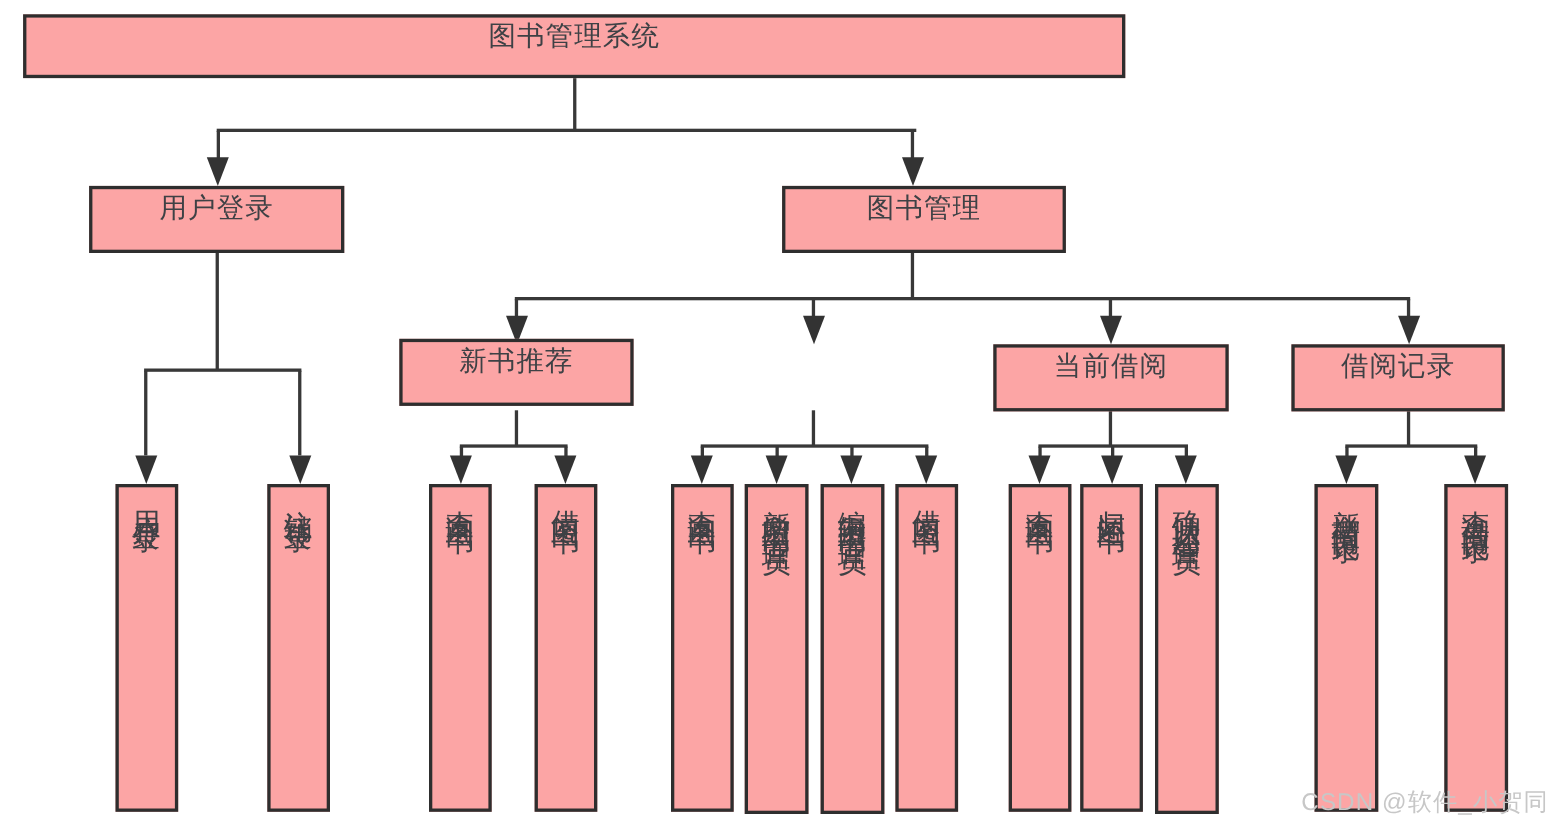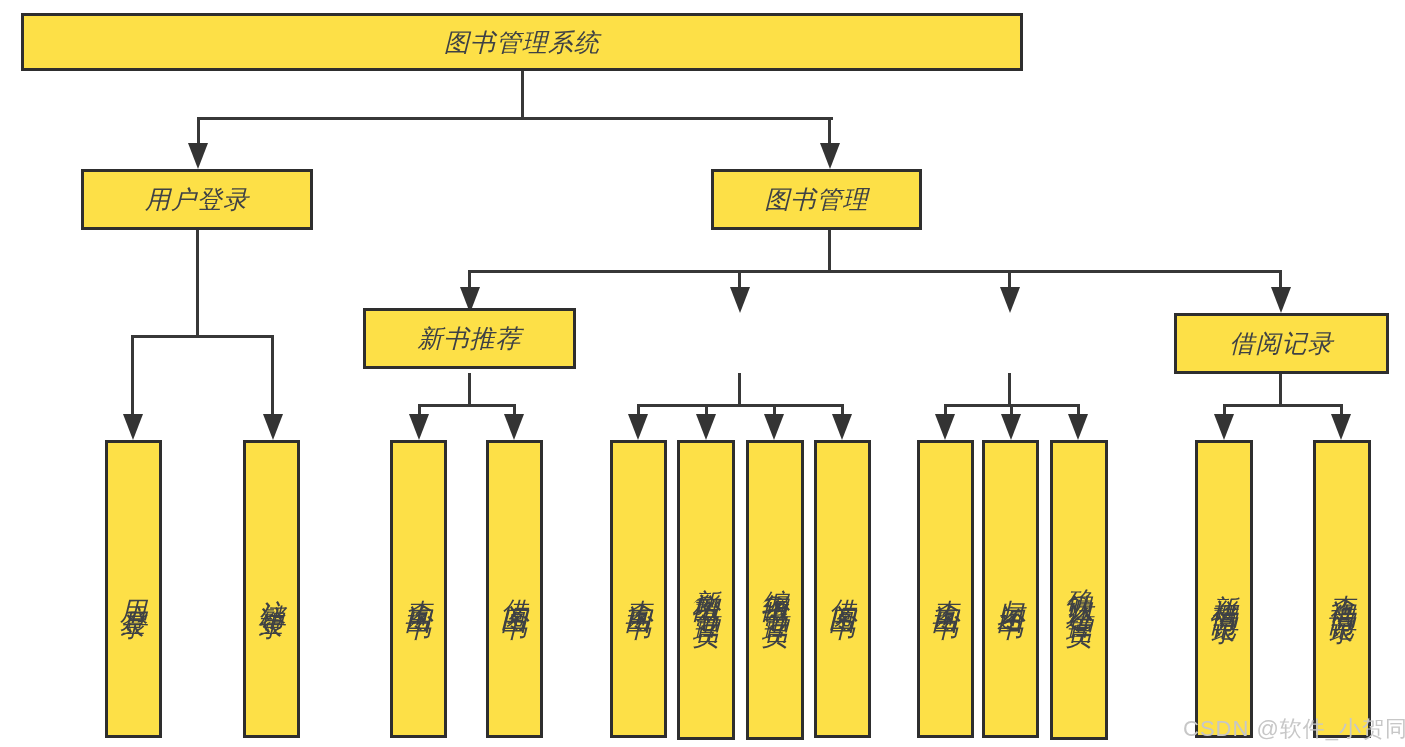--- a/index.html
+++ b/index.html
@@ -1,22 +1,22 @@
 <!DOCTYPE html>
 <html><head>
 <meta charset="utf-8">
 <style>
   html,body{margin:0;padding:0;background:#ffffff;}
   .canvas{
     position:relative;width:1405px;height:747px;background:#ffffff;
     font-family:"Liberation Sans","DejaVu Sans",sans-serif;color:#3e4145;overflow:hidden;
   }
   .box{
-    position:absolute;background:#fde047;border:3px solid #2e2e2e;box-sizing:border-box;
-    display:flex;align-items:center;justify-content:center;z-index:2;font-style:italic;
+    position:absolute;background:#fca5a5;border:3px solid #2e2e2e;box-sizing:border-box;
+    display:flex;align-items:flex-start;justify-content:center;z-index:2;
   }
   .box.h span{font-size:25px;letter-spacing:1px;white-space:nowrap;}
   .box.v span{
     writing-mode:vertical-rl;text-orientation:mixed;
     font-size:26px;letter-spacing:5px;line-height:1;white-space:nowrap;
   }
   .line{position:absolute;background:#383838;z-index:1;}
   .arr{
     position:absolute;width:0;height:0;z-index:1;
     border-left:10px solid transparent;border-right:10px solid transparent;
@@ -39,21 +39,21 @@
   <div class="line" style="left:521px;top:71px;width:3px;height:48px"></div>
   <div class="line" style="left:197px;top:117px;width:636px;height:3px"></div>
   <div class="line" style="left:197px;top:119px;width:3px;height:25px"></div>
   <div class="line" style="left:828px;top:119px;width:3px;height:25px"></div>
   <div class="arr" style="left:188px;top:143px"></div>
   <div class="arr" style="left:820px;top:143px"></div>
 
   <div class="box h" style="left:81px;top:169px;width:232px;height:61px">
     <span>用户登录</span>
   </div>
-  <div class="box h" style="left:711px;top:169px;width:211px;height:61px">
+  <div class="box h" style="left:711px;top:169px;width:258px;height:61px">
     <span>图书管理</span>
   </div>
 
   <div class="line" style="left:196px;top:230px;width:3px;height:107px"></div>
   <div class="line" style="left:131px;top:335px;width:143px;height:3px"></div>
   <div class="line" style="left:131px;top:337px;width:3px;height:77px"></div>
   <div class="line" style="left:271px;top:337px;width:3px;height:77px"></div>
   <div class="arr" style="left:123px;top:414px"></div>
   <div class="arr" style="left:263px;top:414px"></div>
 
@@ -64,21 +64,24 @@
   <div class="line" style="left:1008px;top:272px;width:3px;height:16px"></div>
   <div class="line" style="left:1279px;top:272px;width:3px;height:16px"></div>
   <div class="arr" style="left:460px;top:287px"></div>
   <div class="arr" style="left:730px;top:287px"></div>
   <div class="arr" style="left:1000px;top:287px"></div>
   <div class="arr" style="left:1271px;top:287px"></div>
 
   <div class="box h" style="left:363px;top:308px;width:213px;height:61px">
     <span>新书推荐</span>
   </div>
-  <div class="box h" style="left:1174px;top:313px;width:215px;height:61px">
+  <div class="box h" style="left:903px;top:313px;width:214px;height:61px">
+    <span>当前借阅</span>
+  </div>
+  <div class="box h" style="left:1174px;top:313px;width:194px;height:61px">
     <span>借阅记录</span>
   </div>
 
   <div class="line" style="left:468px;top:373px;width:3px;height:33px"></div>
   <div class="line" style="left:738px;top:373px;width:3px;height:33px"></div>
   <div class="line" style="left:1008px;top:373px;width:3px;height:33px"></div>
   <div class="line" style="left:1279px;top:373px;width:3px;height:33px"></div>
 
   <div class="line" style="left:418px;top:404px;width:98px;height:3px"></div>
   <div class="line" style="left:637px;top:404px;width:207px;height:3px"></div>

